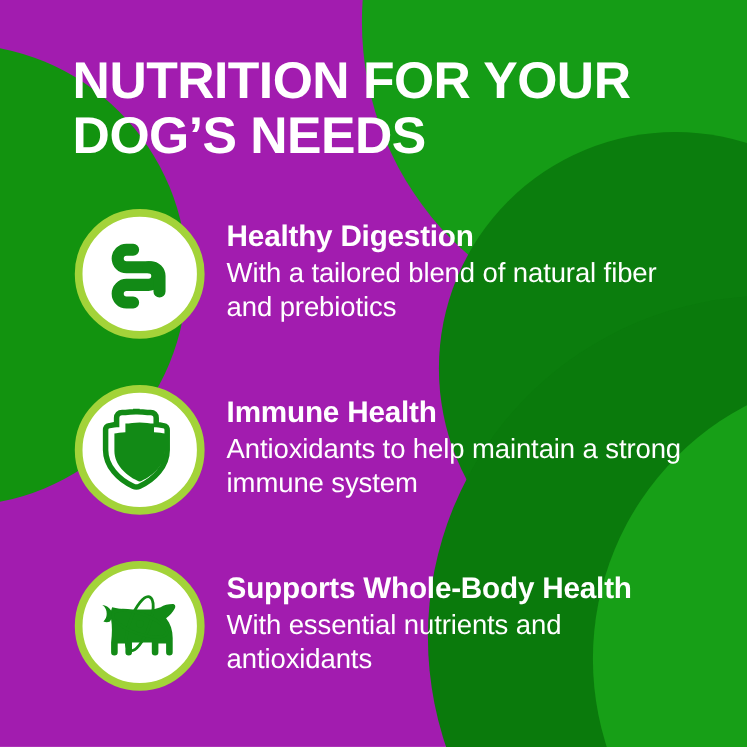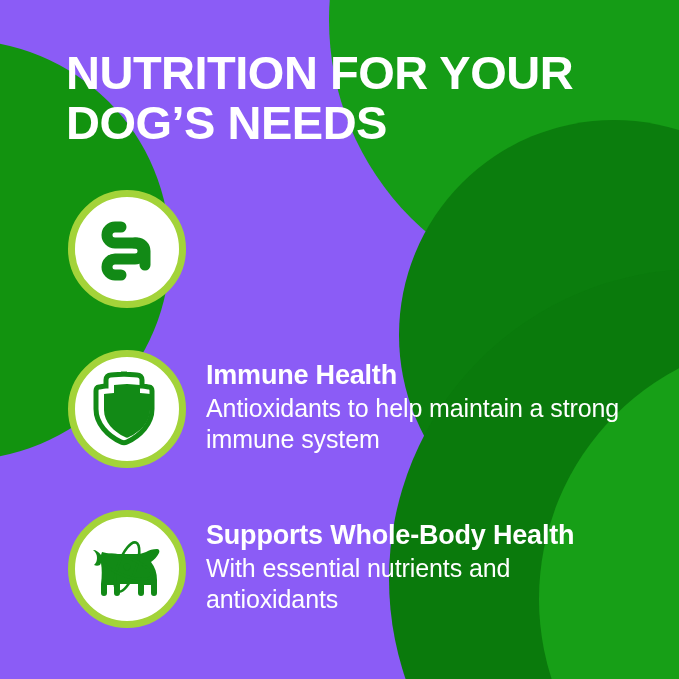--- a/index.html
+++ b/index.html
@@ -11,21 +11,21 @@
   body {
     font-family: "Liberation Sans", sans-serif;
     -webkit-font-smoothing: antialiased;
   }
 
   .panel {
     position: relative;
     width: 679px;
     height: 679px;
     overflow: hidden;
-    background: #8b5cf6;
+    background: #a21caf;
   }
 
   
   .bg-layer {
     position: absolute;
     inset: 0;
     overflow: hidden;
     pointer-events: none;
   }
   .bg-arc {
@@ -163,20 +163,24 @@
     <h1 class="headline">Nutrition For Your Dog’s Needs</h1>
 
     <div class="benefit-list">
 
       <div class="benefit">
         <div class="icon-badge">
           <svg width="72" height="72" viewBox="0 0 72 72" aria-hidden="true">
             <path d="M30 14 H24 a8 8 0 0 0 0 16 H44 a8 8 0 0 1 0 16 H24 a8 8 0 0 0 0 16 h6" fill="none" stroke="#128a16" stroke-width="11" stroke-linecap="round" stroke-linejoin="round"></path>
             <path d="M44 30 h2 a8 8 0 0 1 8 8 v14" fill="none" stroke="#128a16" stroke-width="11" stroke-linecap="round" stroke-linejoin="round"></path>
           </svg>
+        </div>
+        <div class="benefit-text">
+          <p class="benefit-title">Healthy Digestion</p>
+          <p class="benefit-desc">With a tailored blend of natural fiber and prebiotics</p>
         </div>
       </div>
 
       <div class="benefit">
         <div class="icon-badge">
           <svg width="72" height="78" viewBox="0 0 72 78" aria-hidden="true">
 
             <path d="M36 4
                      c-6 0 -11 1 -16 1
                      c-3 0 -5 2 -5 5

